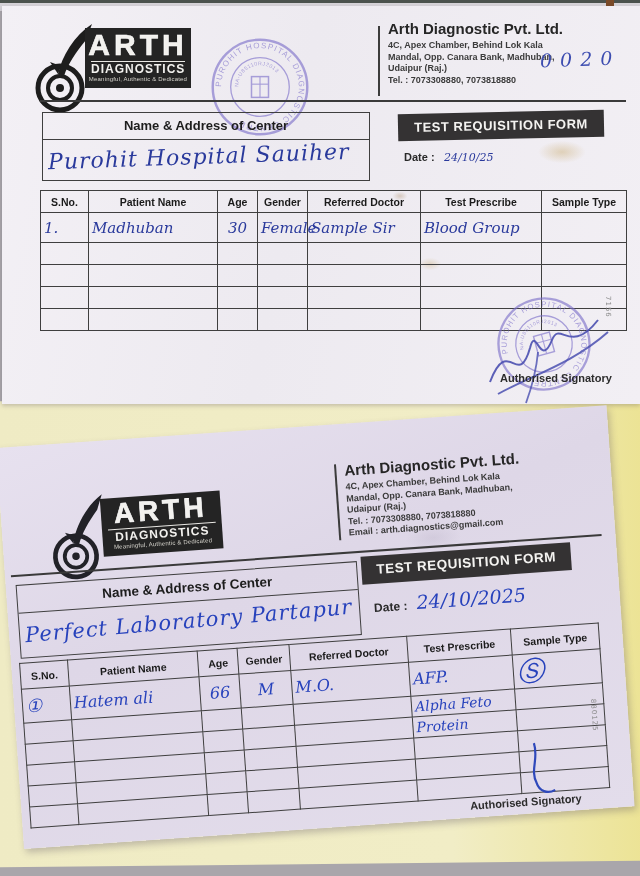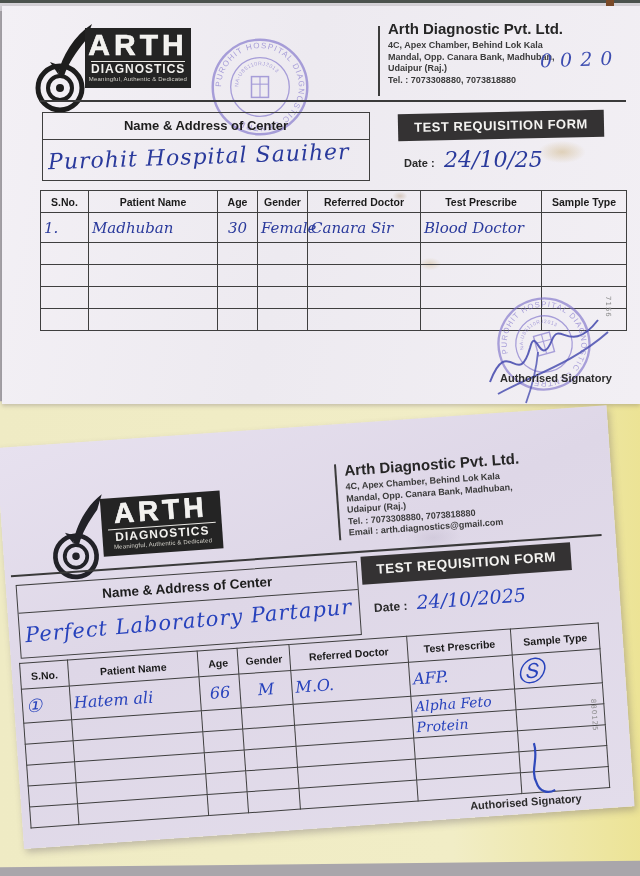--- a/index.html
+++ b/index.html
@@ -141,21 +141,21 @@
     <div class="rule" style="left:38px;top:94px;width:586px;"></div>
 
     <div class="namebox" style="left:40px;top:106px;width:326px;height:67px;">
       <div class="namebox-title" style="height:26px;line-height:26px;font-size:13px;">Name &amp; Address of Center</div>
     </div>
     <div class="hand" style="position:absolute;left:46px;top:138px;font-size:22px;letter-spacing:1px;transform:rotate(-2deg);white-space:nowrap;">Purohit Hospital Sauiher</div>
 
     <div class="banner" style="left:396px;top:106px;width:206px;height:27px;line-height:27px;font-size:13px;transform:rotate(-1.2deg);">TEST REQUISITION FORM</div>
     <div class="dateline" style="left:402px;top:141px;">
       <span class="date-label" style="font-size:11px;">Date :</span>
-      <span class="hand date-val" style="font-size:22px;">24/10/25</span>
+      <span class="hand date-val" style="font-size:11px;">24/10/25</span>
     </div>
 
     <table class="req t1">
       <colgroup>
         <col style="width:48px">
           <col style="width:129px">
           <col style="width:40px">
           <col style="width:50px">
         <col style="width:113px">
           <col style="width:121px">
@@ -171,22 +171,22 @@
             <th>Test Prescribe</th>
             <th>Sample Type</th>
           </tr>
       </thead>
       <tbody>
           <tr>
             <td>1.</td>
             <td>Madhuban</td>
             <td>30</td>
             <td>Female</td>
-            <td>Canara Sir</td>
-            <td>Blood Doctor</td>
+            <td>Sample Sir</td>
+            <td>Blood Group</td>
             <td></td>
           </tr>
           <tr>
             <td></td>
             <td></td>
             <td></td>
             <td></td>
             <td></td>
             <td></td>
             <td></td>

